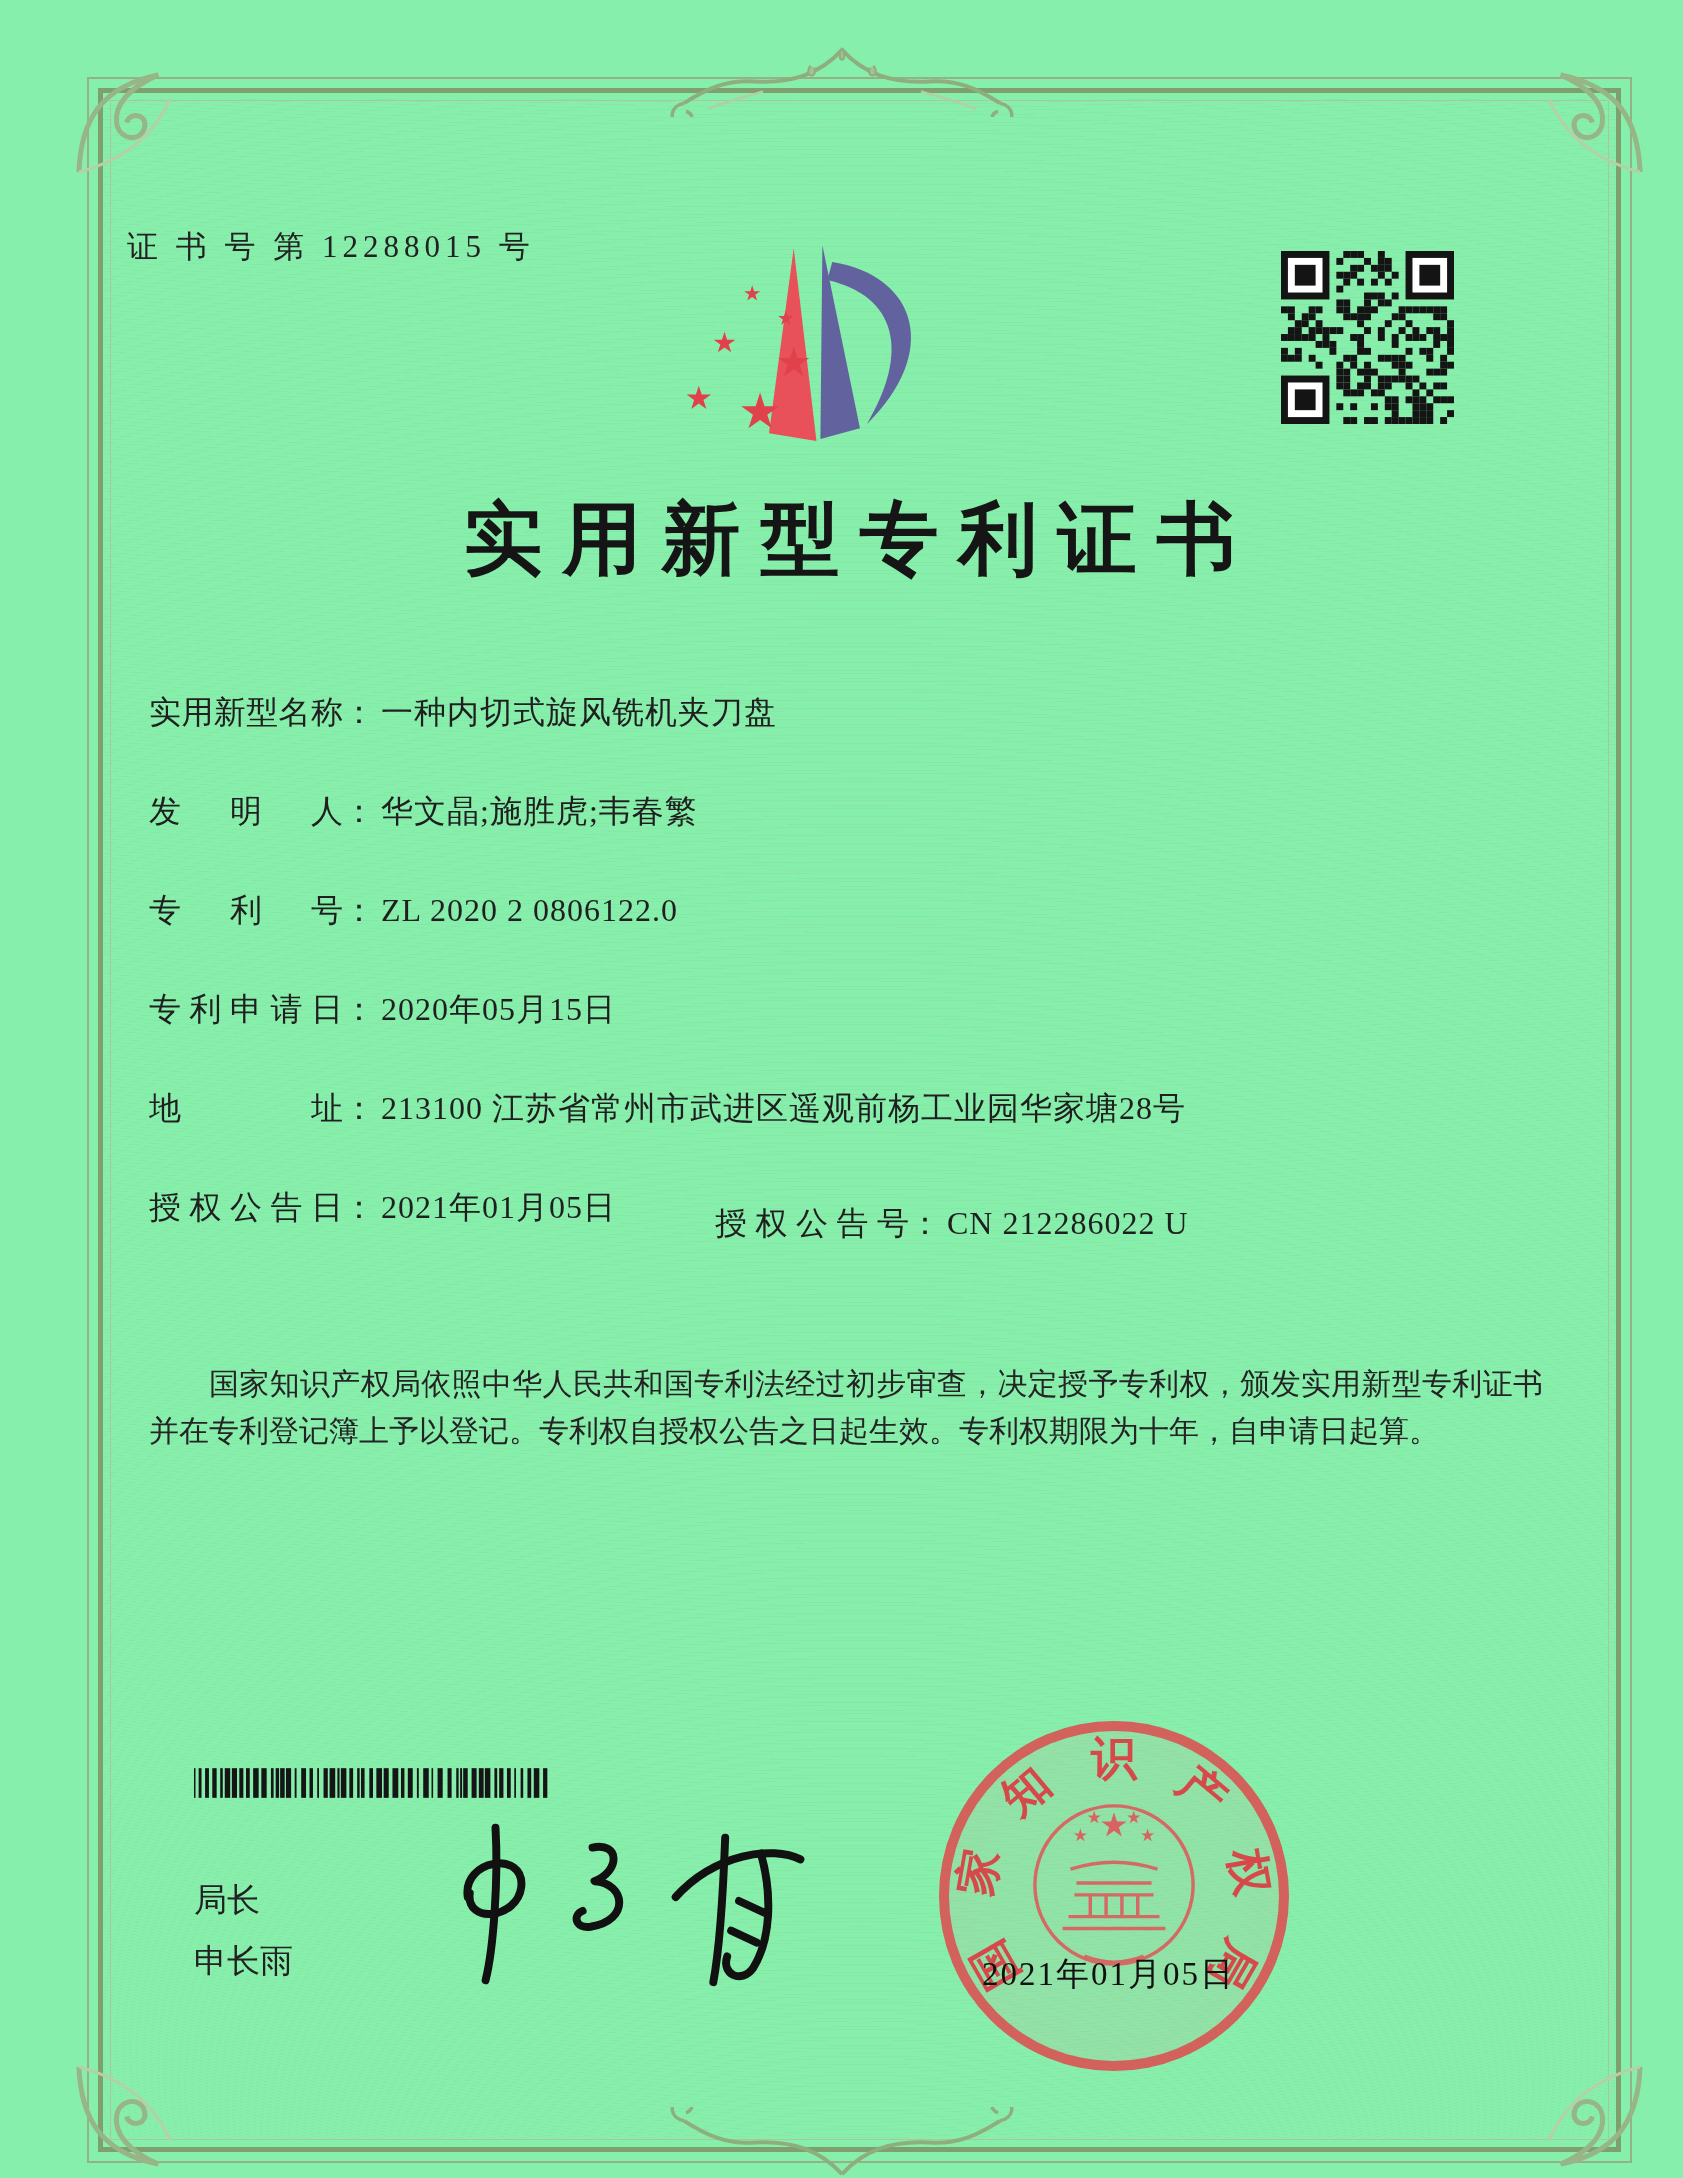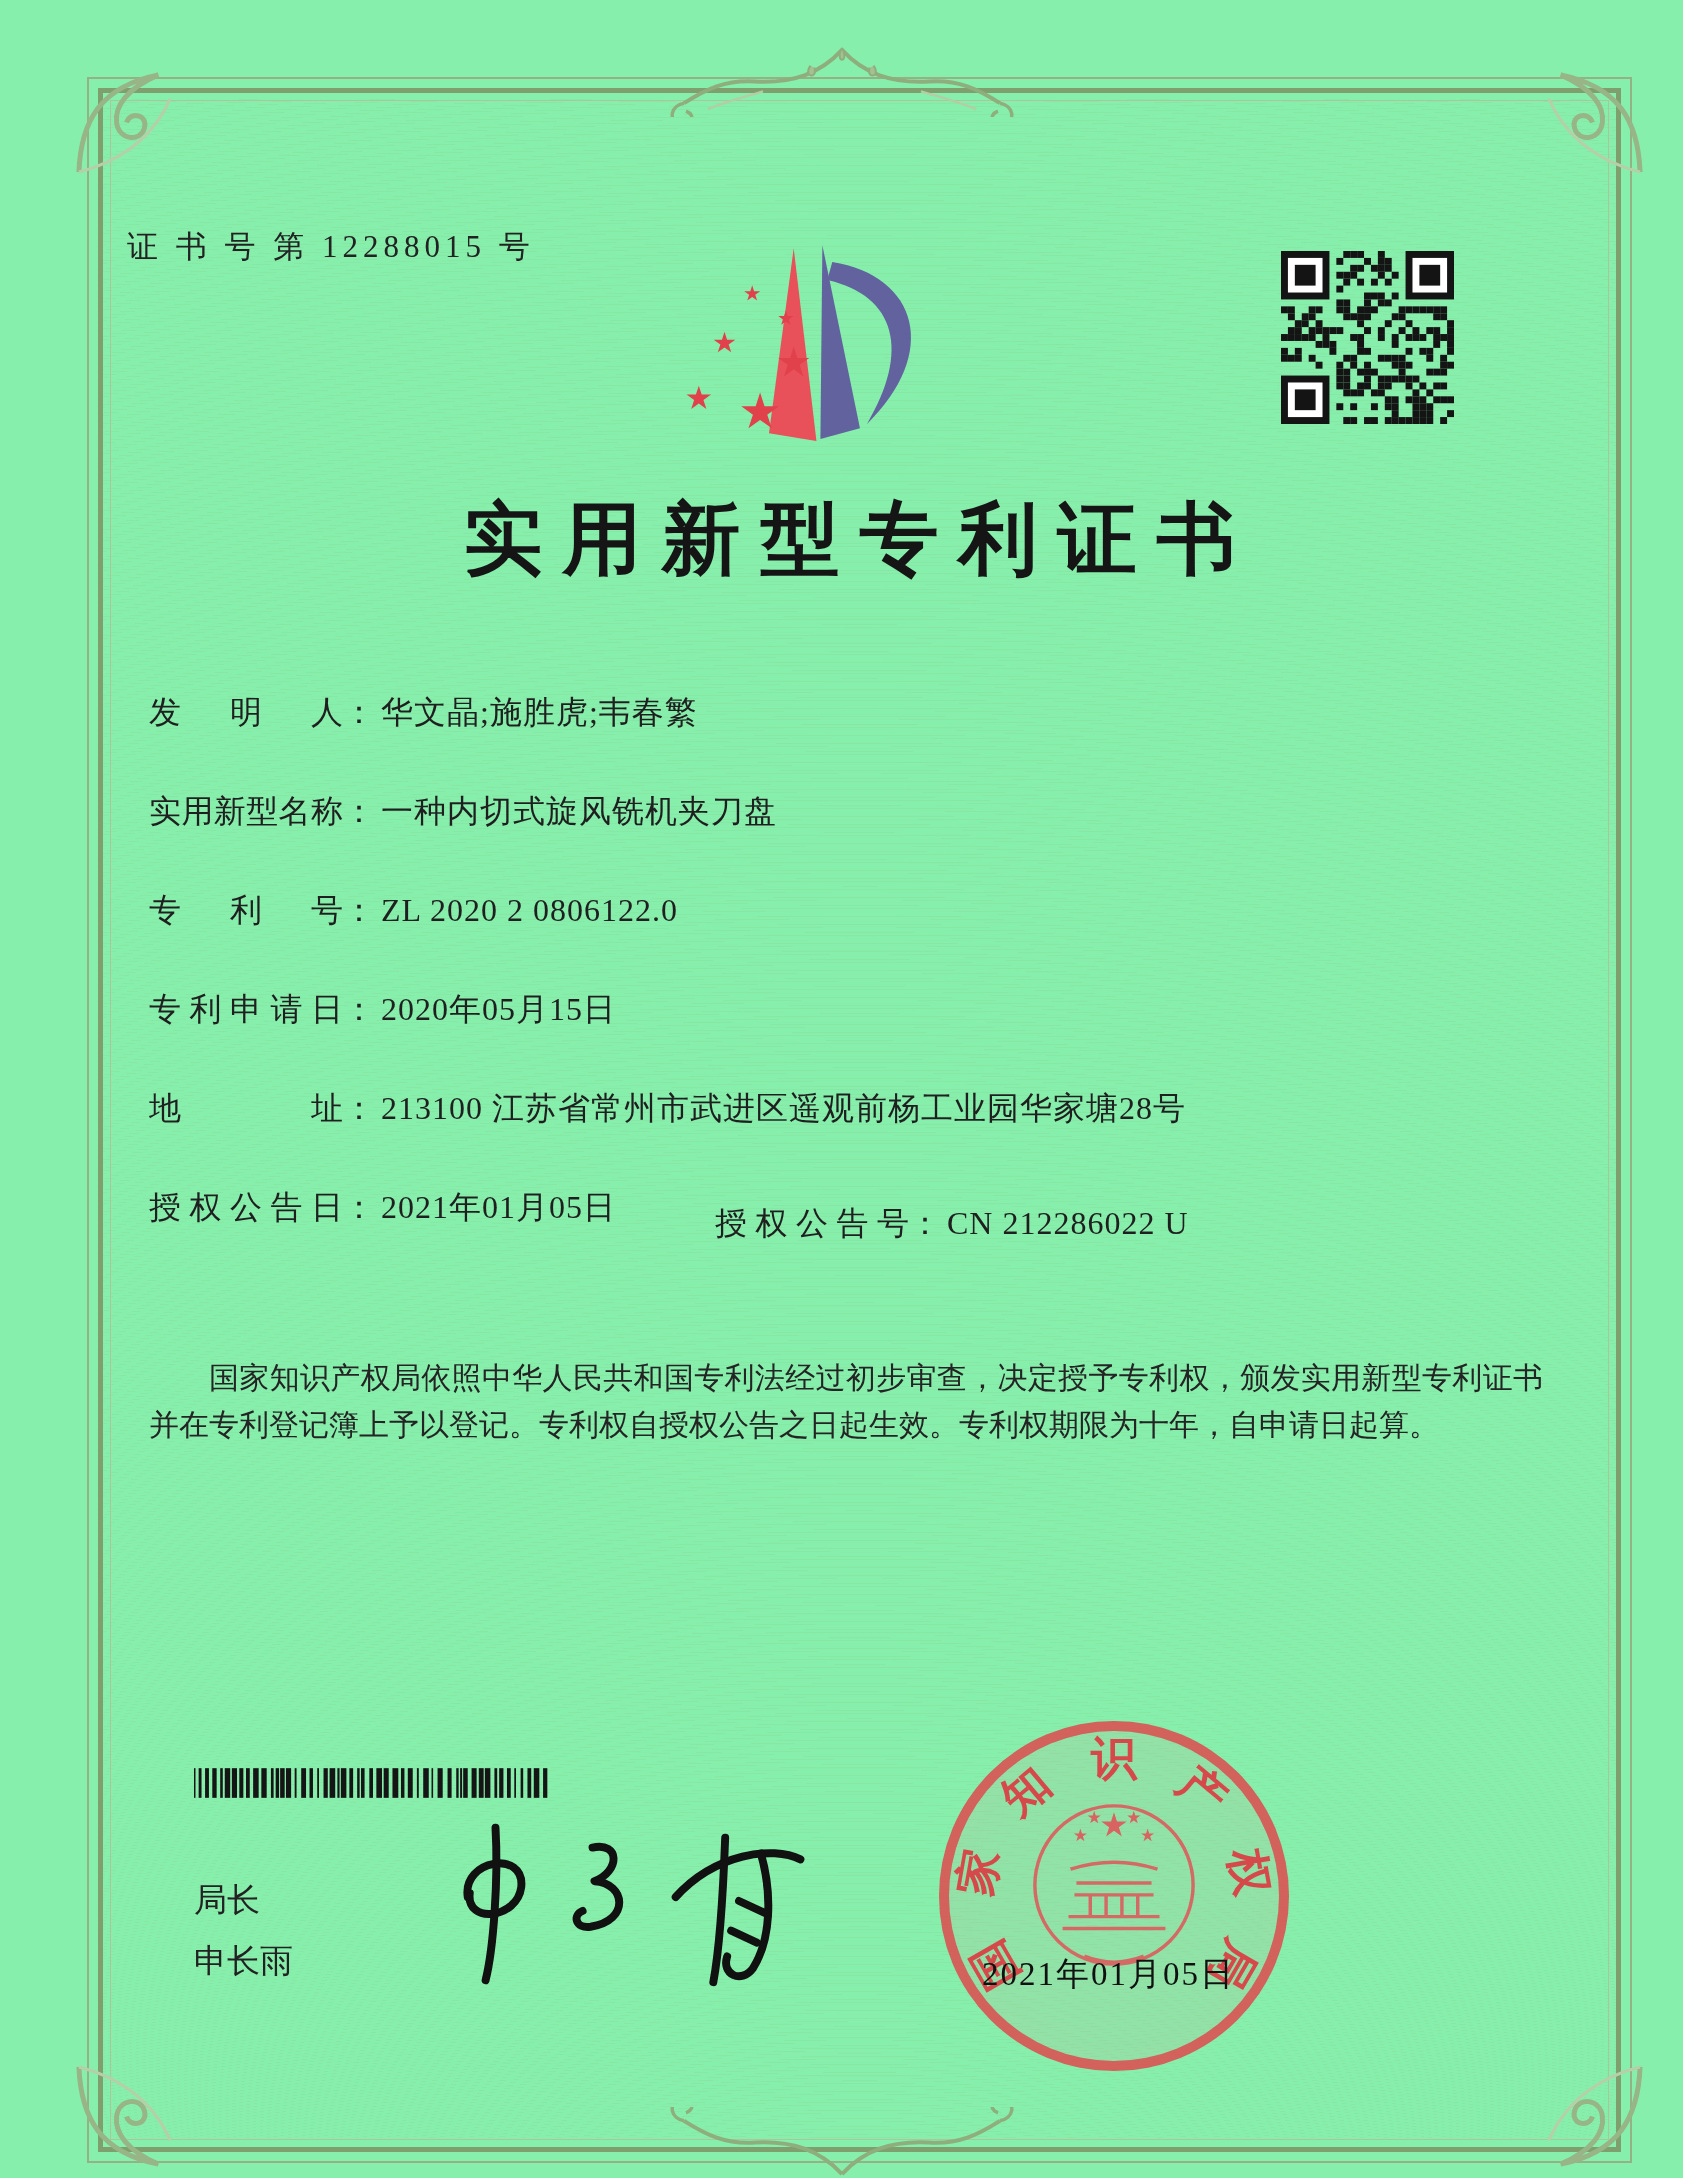--- a/index.html
+++ b/index.html
@@ -35,21 +35,21 @@
   .fields{position:absolute;left:149px;top:691px;width:1406px;}
   .frow{position:relative;height:99px;font-size:32px;white-space:nowrap;}
   .flabel{display:inline-block;width:194px;text-align:justify;text-align-last:justify;vertical-align:top;}
   .fcolon{display:inline-block;margin-right:6px;}
   .fvalue{letter-spacing:1px;}
   .grant-no{position:absolute;left:566px;top:16px;}
   .grant-no .flabel{width:194px;}
 
   .paras{position:absolute;left:149px;top:1354px;width:1394px;font-size:30px;line-height:47px;
          text-align:justify;color:#242424;}
-  .paras p{margin:0 0 10px 0;text-indent:2em;}
+  .paras p{margin:6px 0 10px 0;text-indent:2em;}
 
   .barcode{position:absolute;left:194px;top:1768px;width:356px;height:30px;}
 
   .signer{position:absolute;left:194px;top:1869px;font-family:Liberation Sans, sans-serif;
           font-size:33px;color:#222;line-height:61px;}
   .signature{position:absolute;left:426px;top:1800px;width:436px;height:198px;}
 
   .seal{position:absolute;left:939px;top:1721px;width:350px;height:350px;}
   .seal-ring{position:absolute;inset:0;border-radius:50%;border:10px solid rgba(225,70,75,.82);
              background:radial-gradient(circle, rgba(240,130,135,.10) 55%, rgba(240,130,135,.16) 100%);}
@@ -340,24 +340,24 @@
         <rect x="0" y="126" width="49" height="49" fill="#141414"></rect>
         <rect x="7" y="133" width="35" height="35" fill="#fff"></rect>
         <rect x="14" y="140" width="21" height="21" fill="#141414"></rect>
       </svg>
   </div>
 
   <div class="title">实用新型专利证书</div>
 
   <div class="fields">
     <div class="frow">
+      <span class="flabel">实用新型名称</span><span class="fcolon">：</span><span class="fvalue">一种内切式旋风铣机夹刀盘</span>
+    </div>
+    <div class="frow">
       <span class="flabel">发明人</span><span class="fcolon">：</span><span class="fvalue">华文晶;施胜虎;韦春繁</span>
-    </div>
-    <div class="frow">
-      <span class="flabel">实用新型名称</span><span class="fcolon">：</span><span class="fvalue">一种内切式旋风铣机夹刀盘</span>
     </div>
     <div class="frow">
       <span class="flabel">专利号</span><span class="fcolon">：</span><span class="fvalue">ZL 2020 2 0806122.0</span>
     </div>
     <div class="frow">
       <span class="flabel">专利申请日</span><span class="fcolon">：</span><span class="fvalue">2020年05月15日</span>
     </div>
     <div class="frow">
       <span class="flabel">地址</span><span class="fcolon">：</span><span class="fvalue">213100 江苏省常州市武进区遥观前杨工业园华家塘28号</span>
     </div>

